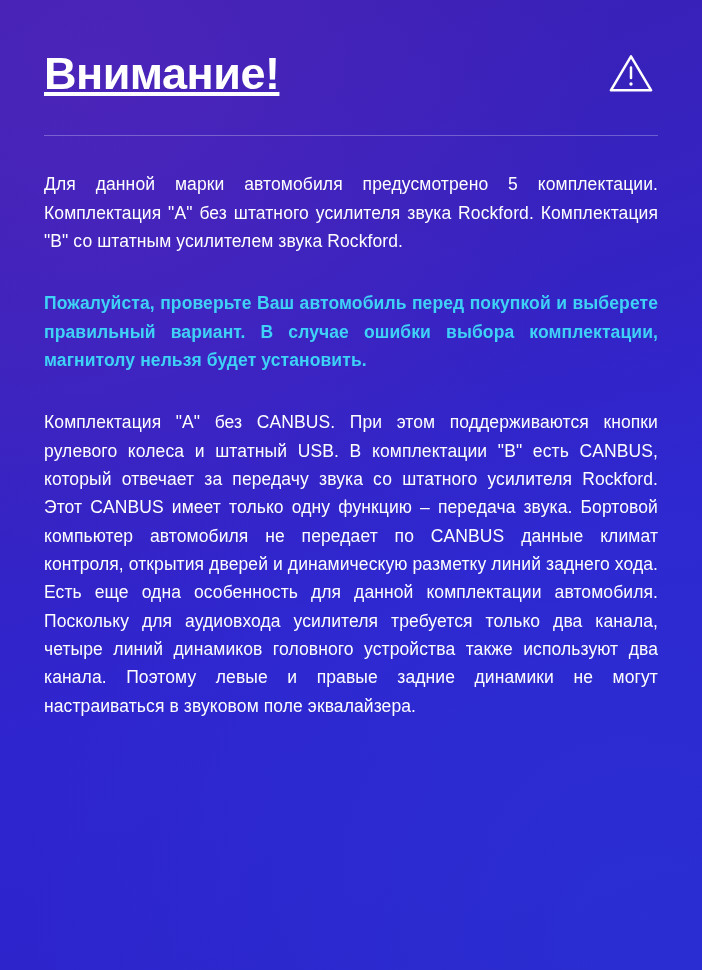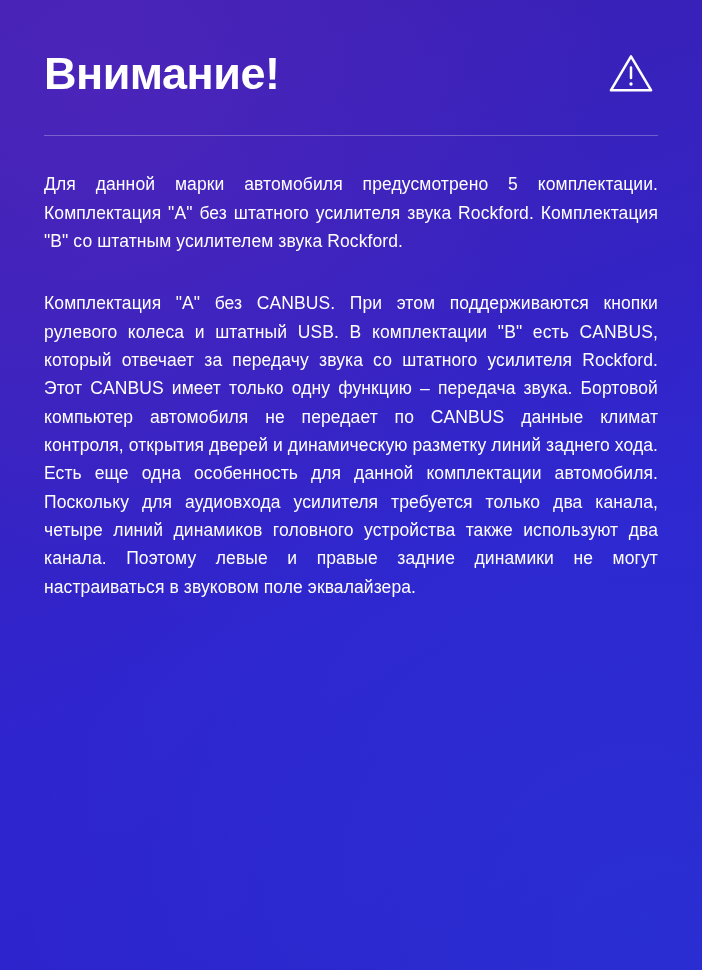--- a/index.html
+++ b/index.html
@@ -30,20 +30,21 @@
                 radial-gradient(circle at 92% 96%, rgba(40,60,220,0.45) 0%, rgba(40,60,220,0) 55%);
     pointer-events: none;
   }
   .content { position: relative; z-index: 2; }
 
   .header-row {
     display: flex;
     align-items: center;
     justify-content: space-between;
     padding-top: 6px;
+    text-decoration: underline;
   }
   .title {
     font-size: 45px;
     font-weight: bold;
     letter-spacing: -0.5px;
     line-height: 1.05;
     margin: 0;
     color: #ffffff;
   }
   .warning-icon {
@@ -83,16 +84,17 @@
           <path d="M24 5.5 L45 41 H3 Z" stroke="#ffffff" stroke-width="2.6" stroke-linejoin="round" fill="none"></path>
           <rect x="22.7" y="16" width="2.6" height="13.5" rx="1.3" fill="#ffffff"></rect>
           <circle cx="24" cy="34.4" r="1.75" fill="#ffffff"></circle>
         </svg>
       </span>
     </div>
 
     <div class="divider"></div>
 
     <p class="para para-1">Для данной марки автомобиля предусмотрено 5 комплектации. Комплектация "А" без штатного усилителя звука Rockford. Комплектация "В" со штатным усилителем звука Rockford.</p>
+    <p class="para para-2">Пожалуйста, проверьте Ваш автомобиль перед покупкой и выберете правильный вариант. В случае ошибки выбора комплектации, магнитолу нельзя будет установить.</p>
     <p class="para para-3">Комплектация "А" без CANBUS. При этом поддерживаются кнопки рулевого колеса и штатный USB. В комплектации "В" есть CANBUS, который отвечает за передачу звука со штатного усилителя Rockford. Этот CANBUS имеет только одну функцию – передача звука. Бортовой компьютер автомобиля не передает по CANBUS данные климат контроля, открытия дверей и динамическую разметку линий заднего хода. Есть еще одна особенность для данной комплектации автомобиля. Поскольку для аудиовхода усилителя требуется только два канала, четыре линий динамиков головного устройства также используют два канала. Поэтому левые и правые задние динамики не могут настраиваться в звуковом поле эквалайзера.</p>
 
   </div>
 </div>
 
 </body></html>

